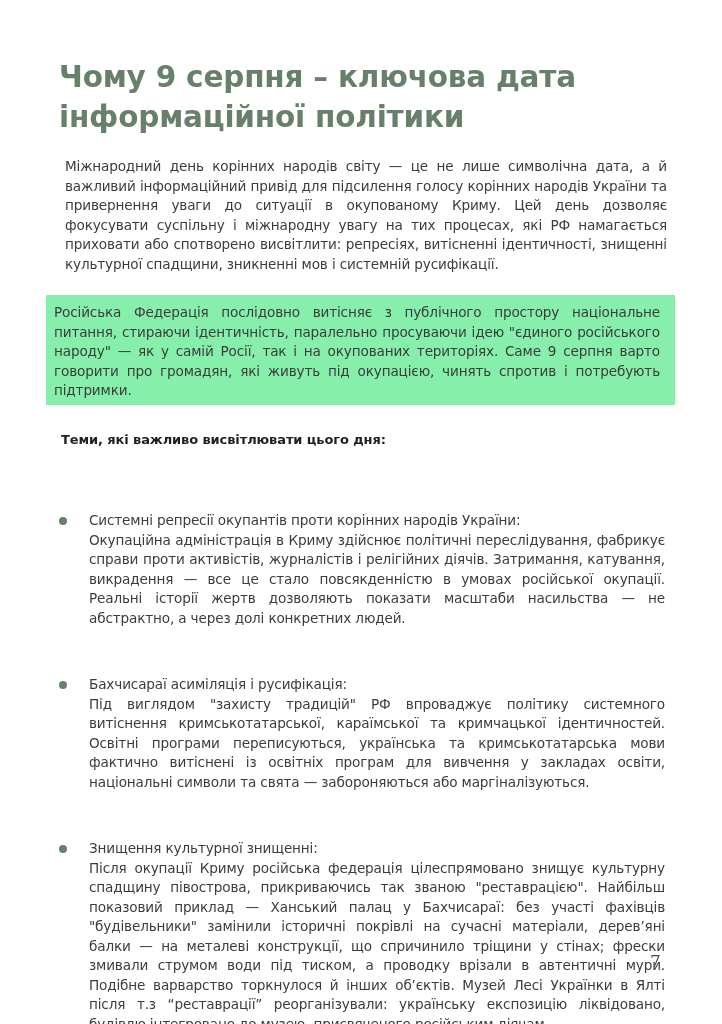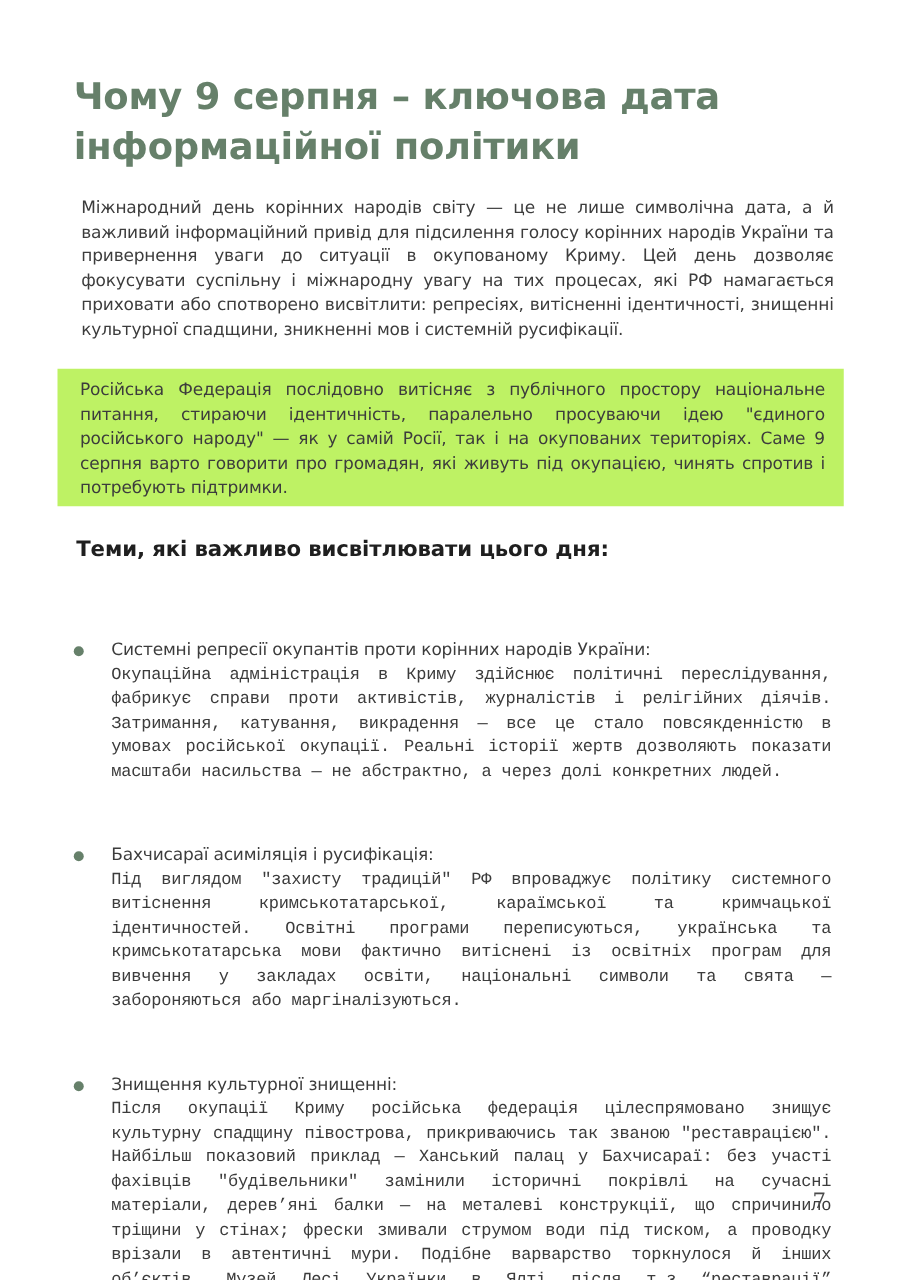--- a/index.html
+++ b/index.html
@@ -44,38 +44,38 @@
       text-align: justify;
       color: #3c3c3c;
       letter-spacing: -0.15px;
     }
     .callout {
       position: absolute;
       left: 46px;
       top: 295px;
       width: 629px;
       height: 110px;
-      background: #bef264;
+      background: #86efac;
       box-sizing: border-box;
-      padding: 8px 15px 0 18px;
+      padding: 8px 15px 0 8px;
     }
     .callout p {
       margin: 0;
       font-size: 13.6px;
       line-height: 19.5px;
       text-align: justify;
       color: #3c3c3c;
       letter-spacing: -0.15px;
     }
     .section-heading {
       position: absolute;
       left: 61px;
       top: 430px;
       margin: 0;
-      font-size: 17px;
+      font-size: 13px;
       line-height: 20px;
       font-weight: bold;
       color: #1f1f1f;
       letter-spacing: -0.1px;
     }
     .topics {
       position: absolute;
       left: 0;
       top: 464px;
       width: 722px;
@@ -100,21 +100,20 @@
     }
     .topic-title, .topic-body {
       display: block;
       font-size: 13.6px;
       line-height: 19.5px;
       color: #3c3c3c;
       letter-spacing: -0.15px;
     }
     .topic-body {
       text-align: justify;
-      font-family: Liberation Mono, monospace;
     }
     .page-number {
       position: absolute;
       left: 650px;
       top: 951px;
       font-family: "DejaVu Serif", serif;
       font-size: 17px;
       color: #4a4a4a;
     }
   </style>

